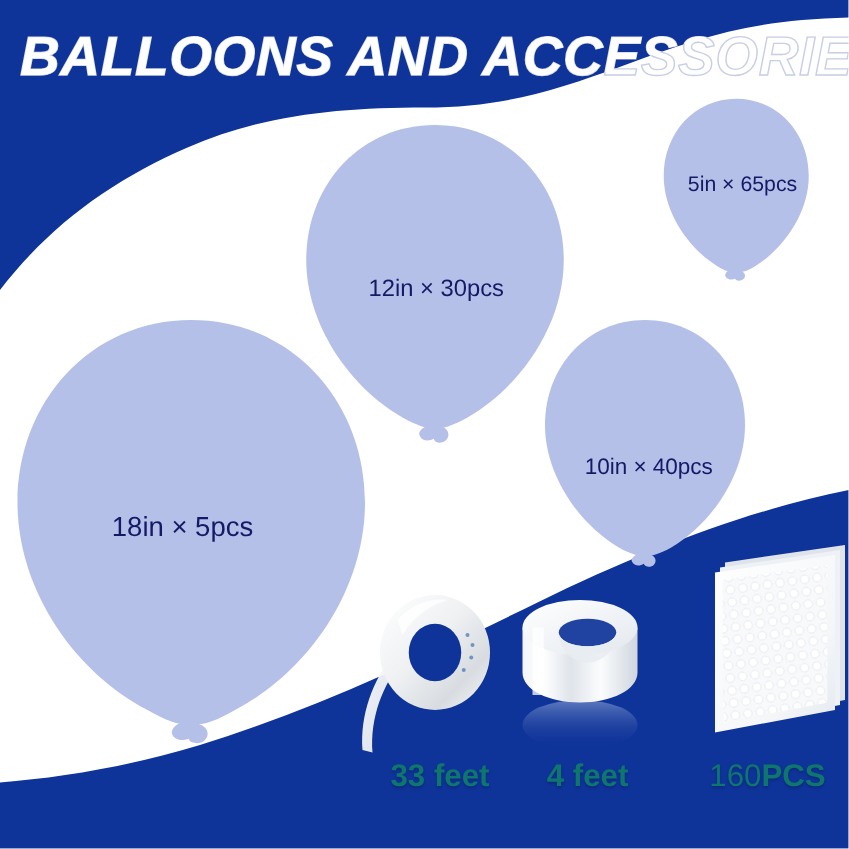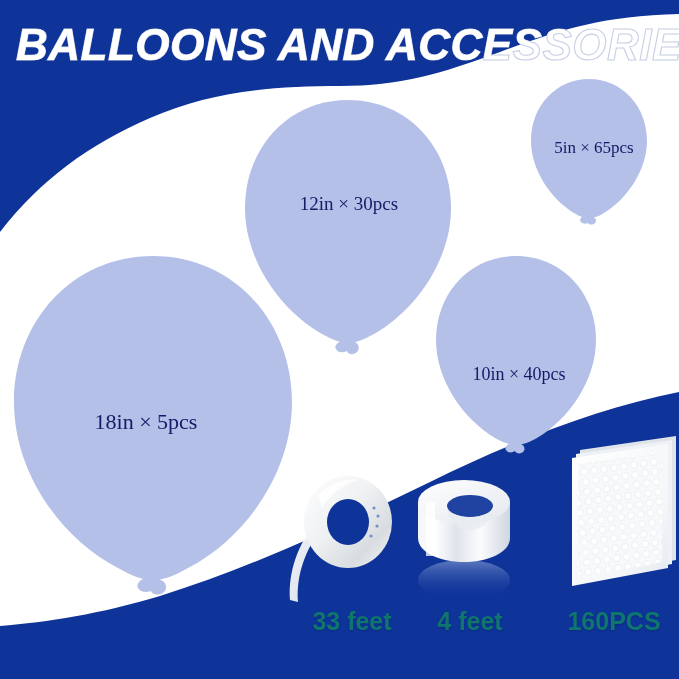--- a/index.html
+++ b/index.html
@@ -35,37 +35,37 @@
   
   .balloon{position:absolute;}
   .balloon svg{display:block;overflow:visible;}
   .balloon-label{
     position:absolute;
     white-space:nowrap;
     color:#161a66;
     font-weight:400;
     text-align:center;
     transform:translate(-50%,-50%);
-    font-family:Liberation Serif, serif;
+    font-family:Liberation Sans, sans-serif;
   }
 
   
   .acc-label{
     position:absolute;
     color:#0f766e;
     font-family:"Liberation Sans","DejaVu Sans",sans-serif;
     font-size:25px;
     font-weight:bold;
     white-space:nowrap;
     transform:translateX(-50%);
     z-index:30;
     text-shadow:0 1px 2px rgba(0,0,0,.18);
   }
   .acc-label .pcs-strong{font-weight:bold;}
-  .acc-label .pcs-num{font-weight:bold;}
+  .acc-label .pcs-num{font-weight:normal;}
 
   .accessory{position:absolute;z-index:25;}
   .accessory svg{display:block;overflow:visible;}
 </style>
 </head>
 <body>
 
 <div id="stage">
 
   <svg class="bg-layer" viewBox="0 0 679 679" preserveAspectRatio="none">
@@ -116,21 +116,21 @@
   </div>
 
   <div class="balloon" style="left:240px; top:96px; width:216px; height:262px; z-index:11;">
     <svg viewBox="0 0 216 262" width="216" height="262">
       <path d="M108,4 C48,4 5,52 5,112 C5,164 40,214 82,238
                C93,244 101,247 108,247 C115,247 123,244 134,238
                C176,214 211,164 211,112 C211,52 168,4 108,4 Z" fill="#b4c0e8"></path>
       <path d="M101,245 c-4,2 -7,5 -5,8 c2,4 7,4 11,2
                c1,4 7,4 10,1 c3,-3 2,-8 -2,-10 c-4,-2 -10,-3 -14,-1 Z" fill="#b4c0e8"></path>
     </svg>
-    <div class="balloon-label" style="left:109px; top:108px; font-size:19px;">12in × 30pcs</div>
+    <div class="balloon-label" style="left:109px; top:136px; font-size:19px;">12in × 30pcs</div>
   </div>
 
   <div class="balloon" style="left:432px; top:252px; width:168px; height:206px; z-index:11;">
     <svg viewBox="0 0 168 206" width="168" height="206">
       <path d="M84,4 C38,4 4,41 4,88 C4,128 31,167 63,186
                C72,191 79,193 84,193 C89,193 96,191 105,186
                C137,167 164,128 164,88 C164,41 130,4 84,4 Z" fill="#b4c0e8"></path>
       <path d="M78,191 c-3,2 -6,4 -4,7 c2,3 6,3 9,1
                c1,3 6,3 8,1 c3,-3 1,-7 -2,-8 c-3,-2 -8,-3 -11,-1 Z" fill="#b4c0e8"></path>
     </svg>

